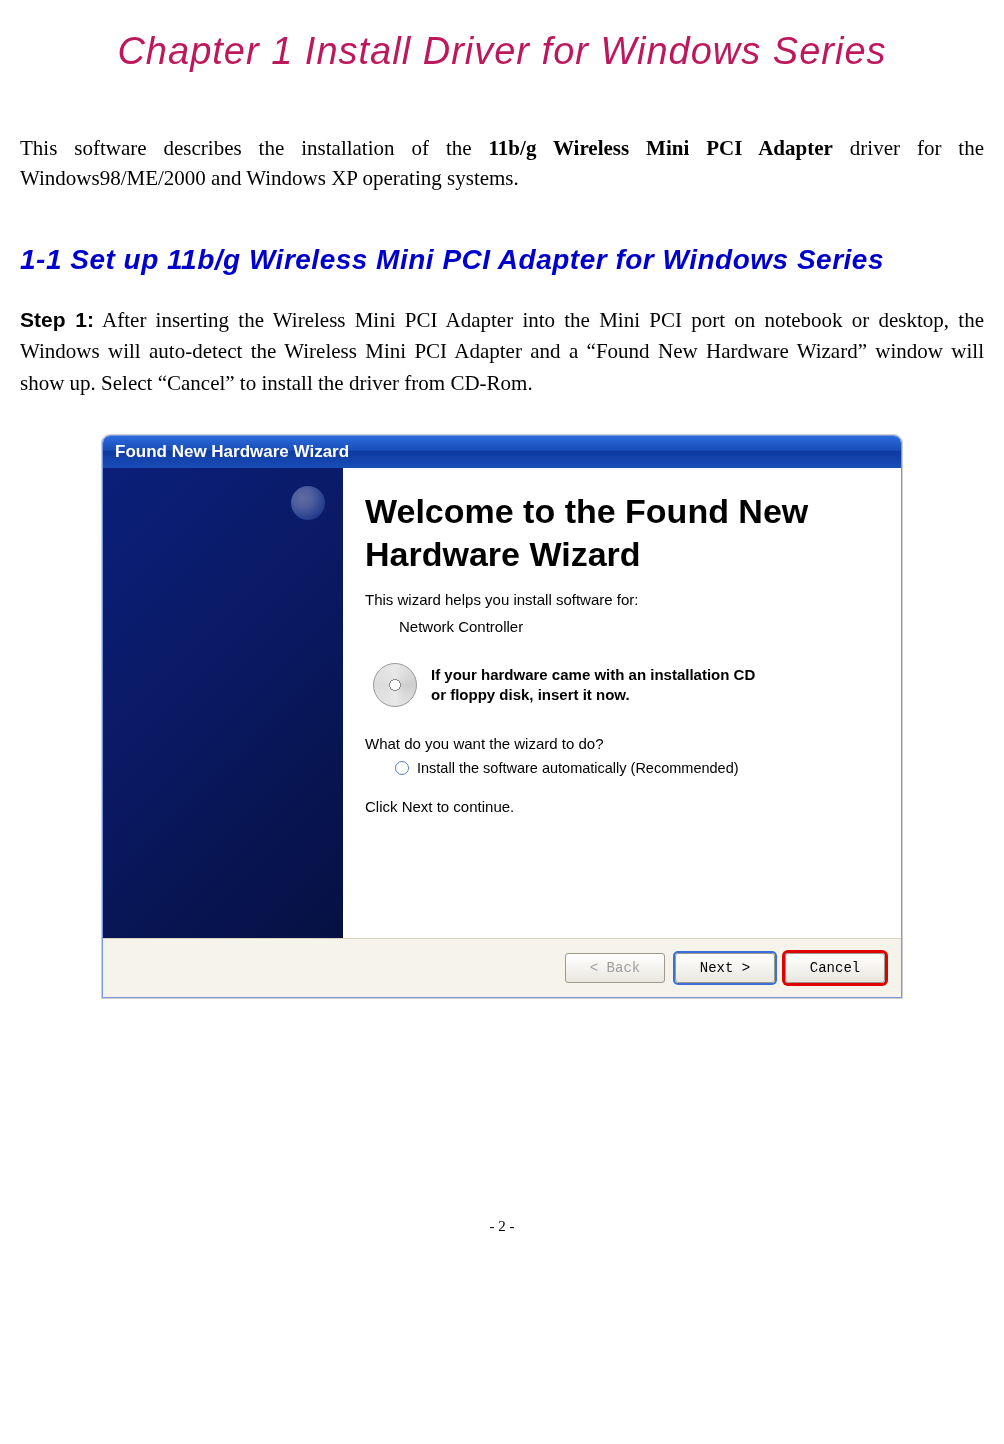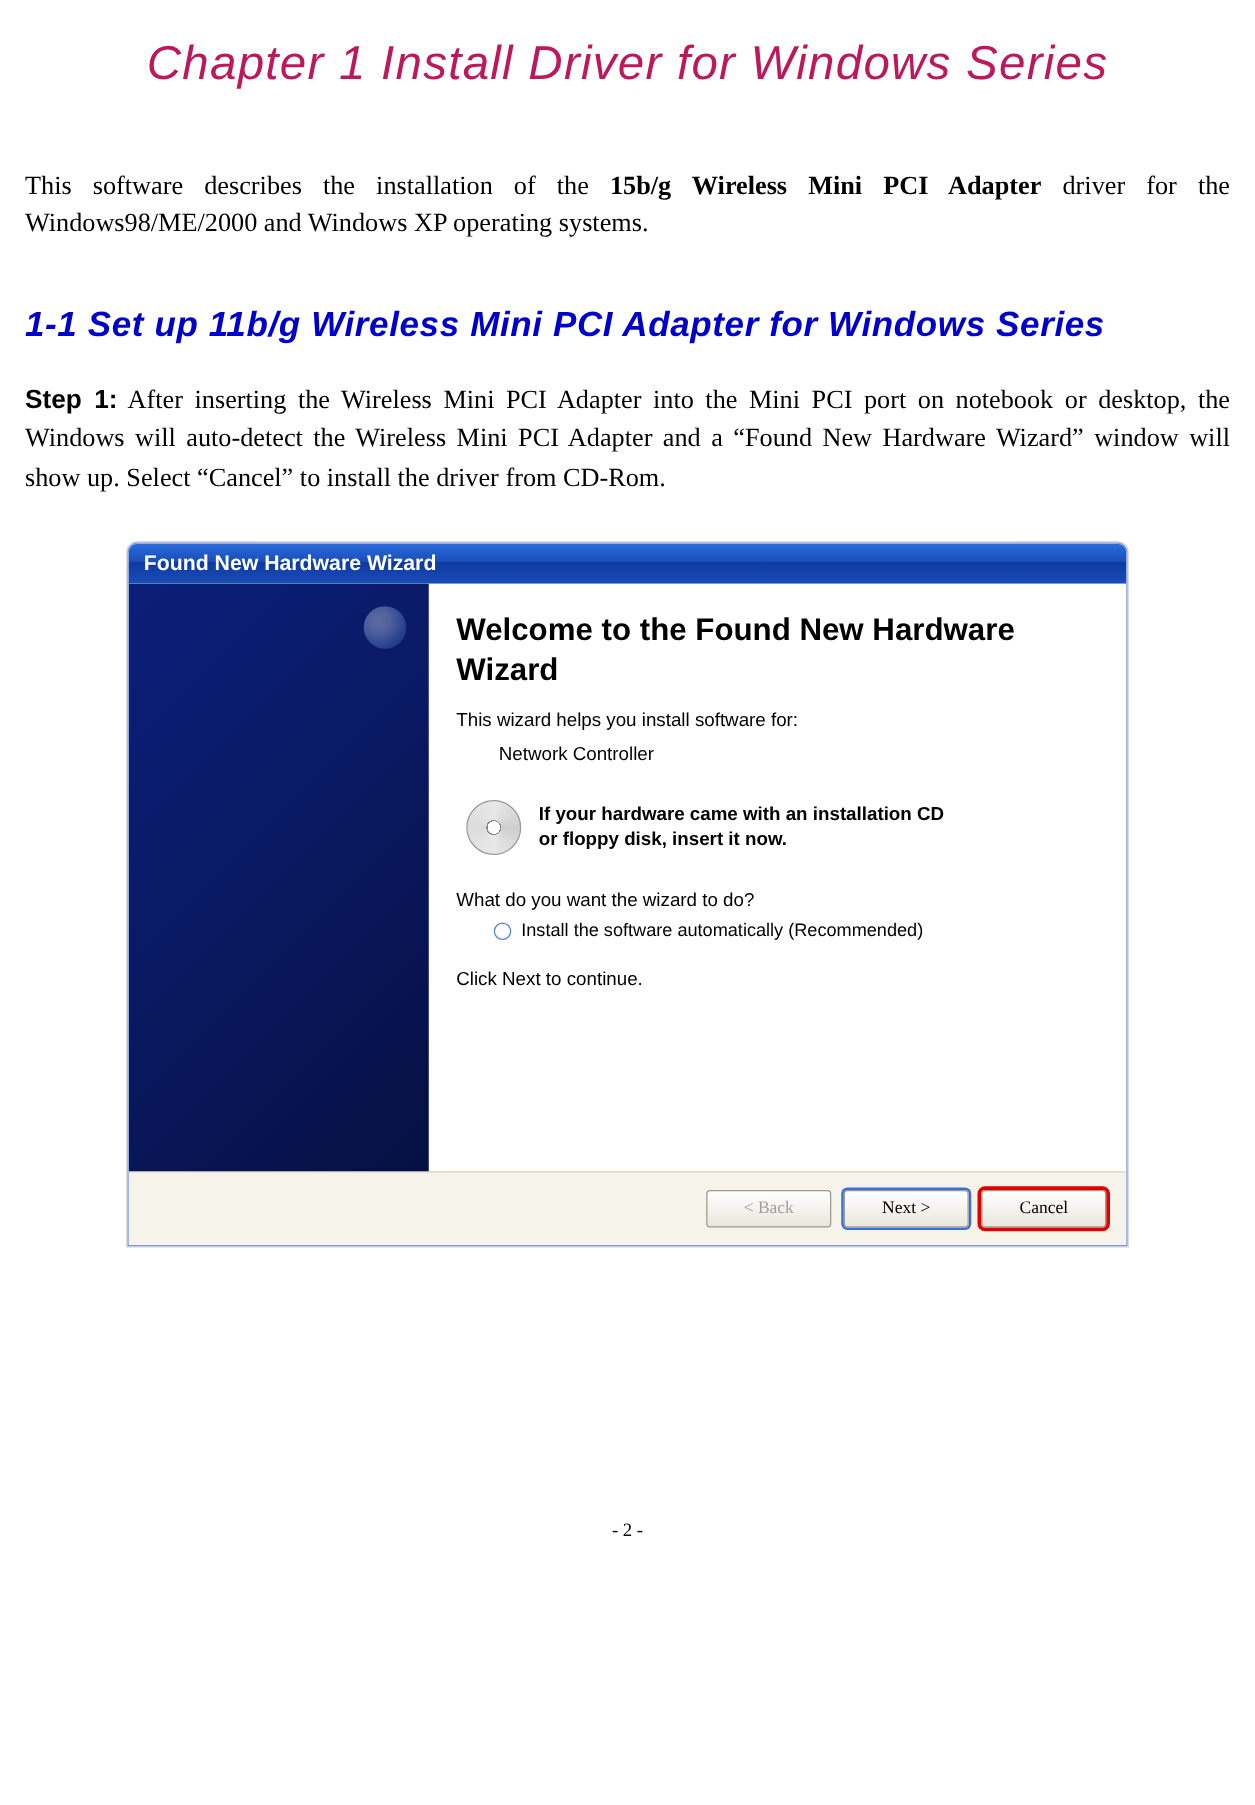--- a/index.html
+++ b/index.html
@@ -84,21 +84,21 @@
     opacity: 0.35;
   }
   .wizard-right {
     flex: 1;
     padding: 18px 28px 4px 22px;
     color: #000;
   }
   .wiz-heading {
     font-family: "Franklin Gothic Medium", Arial, sans-serif;
     font-weight: 600;
-    font-size: 25px;
+    font-size: 34px;
     line-height: 1.25;
     margin: 4px 0 16px 0;
   }
   .wiz-text { font-size: 15px; margin: 8px 0; }
   .device-name { font-size: 15px; margin: 10px 0 28px 34px; }
   .cd-row { display: flex; align-items: center; gap: 14px; margin: 24px 0 28px 8px; }
   .cd-icon {
     width: 44px; height: 44px; border-radius: 50%;
     background:
       radial-gradient(circle at 50% 50%, #fff 0 5px, #888 5px 6px, transparent 6px),
@@ -121,21 +121,21 @@
     background: #f5f3ea;
     border-top: 1px solid #d9d4c0;
     padding: 14px 16px;
     display: flex;
     justify-content: flex-end;
     gap: 10px;
   }
   .btn {
     min-width: 100px;
     height: 30px;
-    font-family: Liberation Serif, serif;
+    font-family: Liberation Mono, monospace;
     font-size: 14px;
     background: linear-gradient(to bottom, #ffffff, #e9e7de);
     border: 1px solid #9c9a8c;
     border-radius: 3px;
     display: inline-flex; align-items: center; justify-content: center;
     color: #000;
   }
   .btn.disabled { color: #a0a0a0; }
   .btn.primary { box-shadow: 0 0 0 2px #3b6fd8; }
   .btn.highlight-red { box-shadow: 0 0 0 3px #e00000; }
@@ -146,21 +146,21 @@
     margin-top: 220px;
     font-family: "Times New Roman", serif;
   }
 </style>
 </head>
 <body>
 
 <h1 class="chapter-title">Chapter 1 Install Driver for Windows Series</h1>
 
 <p class="intro">
-  <span>This software describes the installation of the </span><span class="bold">15b/g Wireless Mini PCI Adapter</span><span> driver for the Windows98/ME/2000 and Windows XP operating systems.</span>
+  <span>This software describes the installation of the </span><span class="bold">11b/g Wireless Mini PCI Adapter</span><span> driver for the Windows98/ME/2000 and Windows XP operating systems.</span>
 </p>
 
 <h2 class="section-heading">1-1 Set up 11b/g Wireless Mini PCI Adapter for Windows Series</h2>
 
 <p class="step">
   <span class="step-label">Step 1:</span><span> After inserting the </span><span class="b">Wireless Mini PCI Adapter</span><span> into the Mini PCI port on notebook or desktop, the Windows will auto-detect the Wireless Mini PCI Adapter and a “</span><span class="b">Found New Hardware Wizard</span><span>” window will show up. Select “</span><span class="b">Cancel</span><span>” to install the driver from CD-Rom.</span>
 </p>
 
 <div class="wizard-wrap">
   <div class="titlebar">

